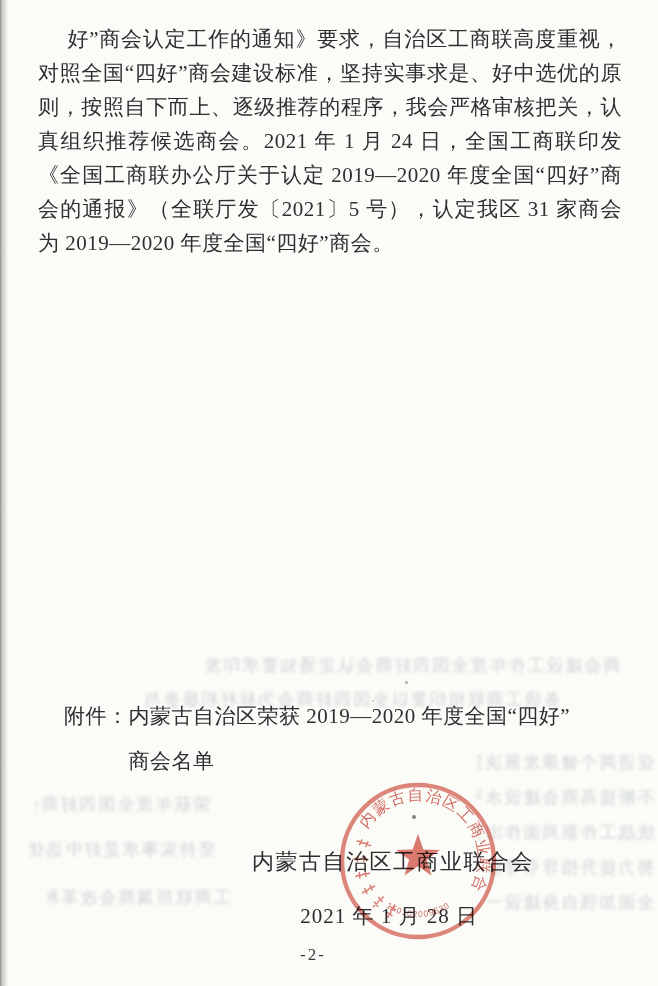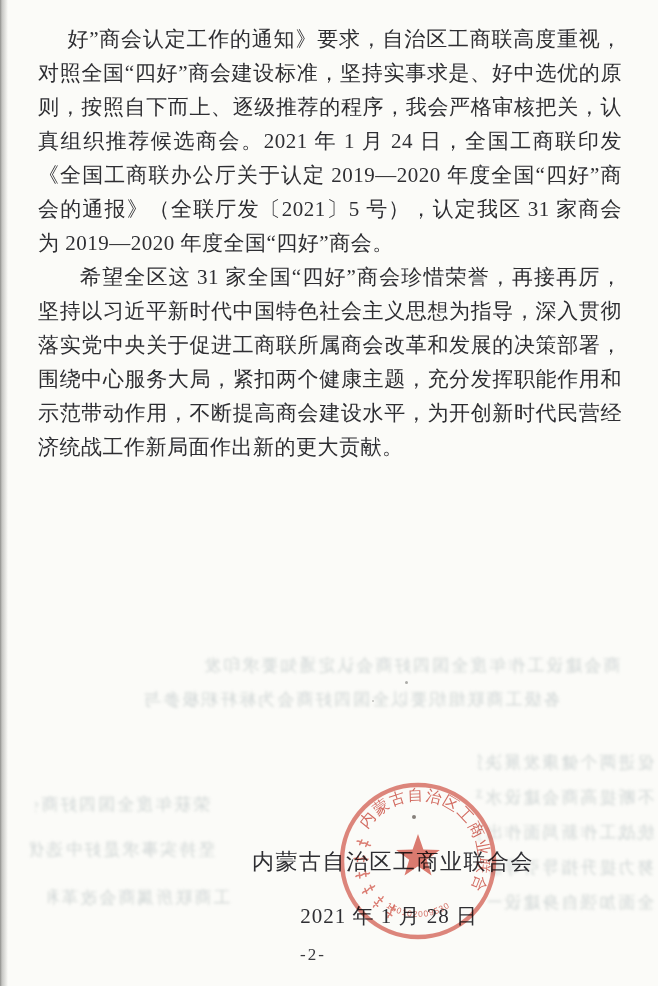--- a/index.html
+++ b/index.html
@@ -68,23 +68,29 @@
   <div class="ghost" style="left:476px;top:788px;width:178px;">不断提高商会建设水平</div>
   <div class="ghost" style="left:478px;top:823px;width:176px;">统战工作新局面作出贡献</div>
   <div class="ghost" style="left:490px;top:858px;width:164px;">努力提升指导引导服务商会</div>
   <div class="ghost" style="left:488px;top:893px;width:166px;">全面加强自身建设一流商会</div>
   <div class="ghost" style="left:35px;top:795px;width:175px;">荣获年度全国四好商会</div>
   <div class="ghost" style="left:30px;top:840px;width:185px;">坚持实事求是好中选优推荐</div>
   <div class="ghost" style="left:48px;top:888px;width:182px;">工商联所属商会改革和发展</div>
 
   <div class="body-text">
     <p class="p-first">好”商会认定工作的通知》要求，自治区工商联高度重视，对照全国“四好”商会建设标准，坚持实事求是、好中选优的原则，按照自下而上、逐级推荐的程序，我会严格审核把关，认真组织推荐候选商会。2021 年 1 月 24 日，全国工商联印发《全国工商联办公厅关于认定 2019—2020 年度全国“四好”商会的通报》（全联厅发〔2021〕5 号），认定我区 31 家商会为 2019—2020 年度全国“四好”商会。</p>
-    <p>希望全区这 31 家全国“四好”商会珍惜荣誉，再接再厉，坚持以习近平新时代中国特色社会主义思想为指导，深入贯彻落实党中央关于促进工商联所属商会改革和发展的决策部署，围绕中心服务大局，紧扣两个健康主题，充分发挥职能作用和示范带动作用，不断提高商会建设水平，为开创新时代民营经济统战工作新局面作出新的更大贡献。</p>
   </div>
 
+  <div class="attachment">
+    <span class="att-label">附件：</span>
+    <span class="att-lines">
+      <span style="display:block;">内蒙古自治区荣获 2019—2020 年度全国“四好”</span>
+      <span style="display:block;">商会名单</span>
+    </span>
+  </div>
 
   <div class="sign-org">内蒙古自治区工商业联合会</div>
   <div class="sign-date">2021 年 1 月 28 日</div>
 
   <div class="page-num">-2-</div>
 
   <div class="speck speck-a"></div>
   <div class="speck speck-b"></div>
   <div class="speck speck-c"></div>
 

